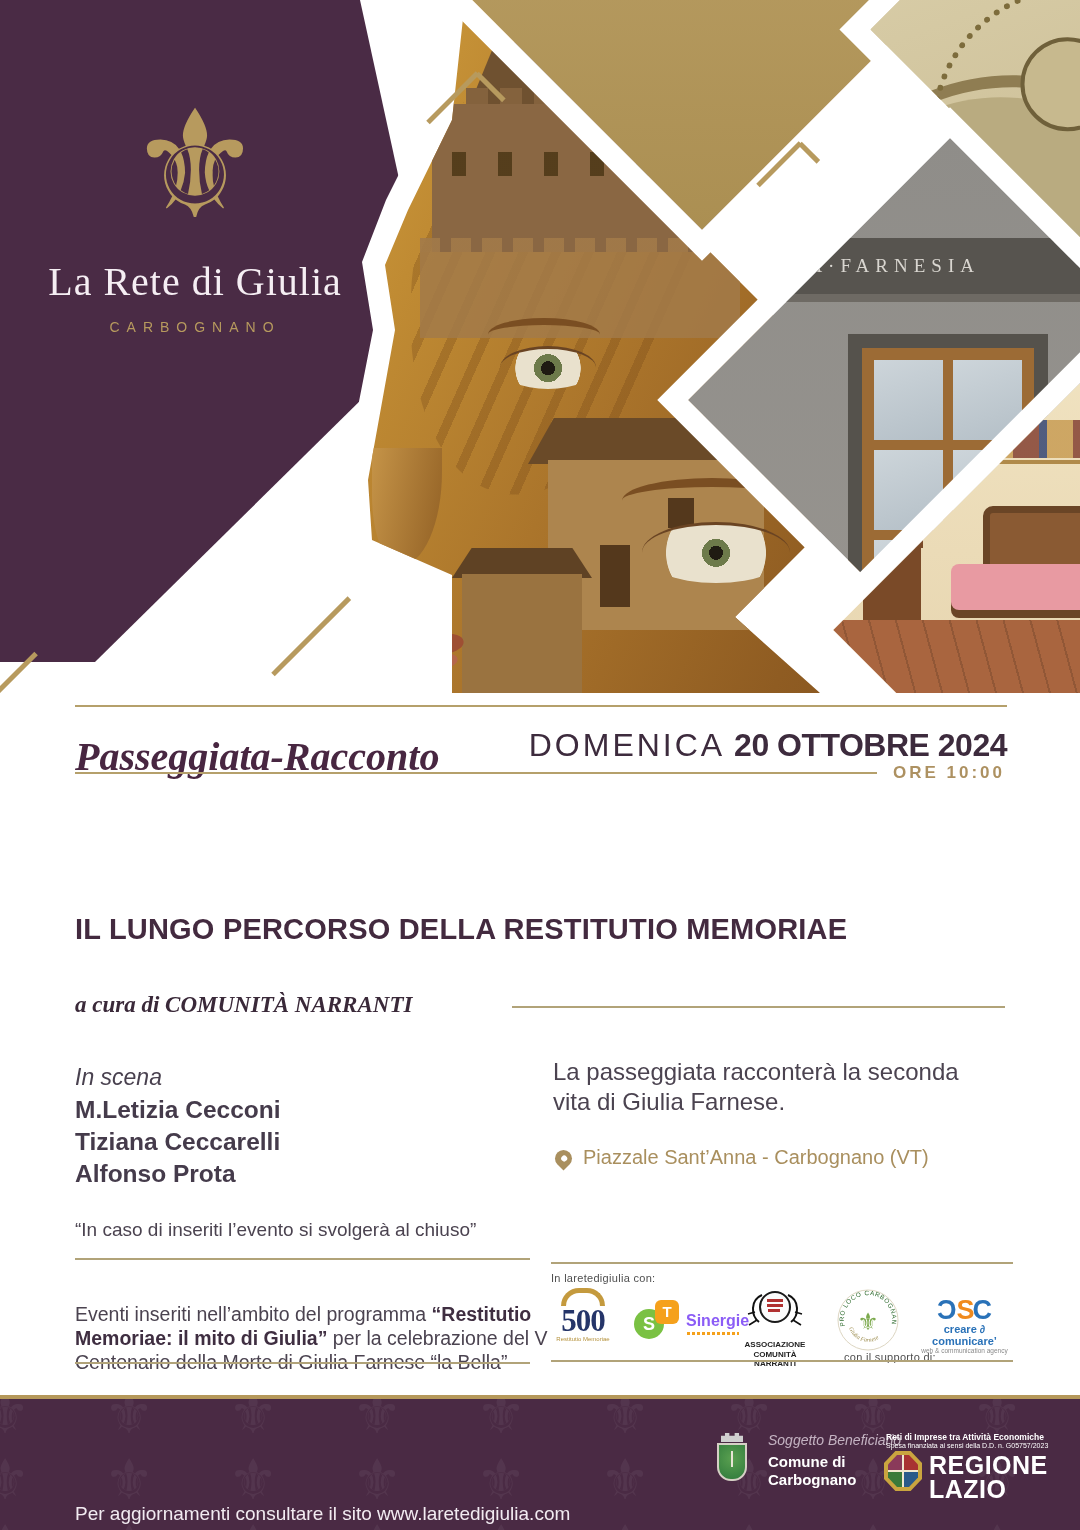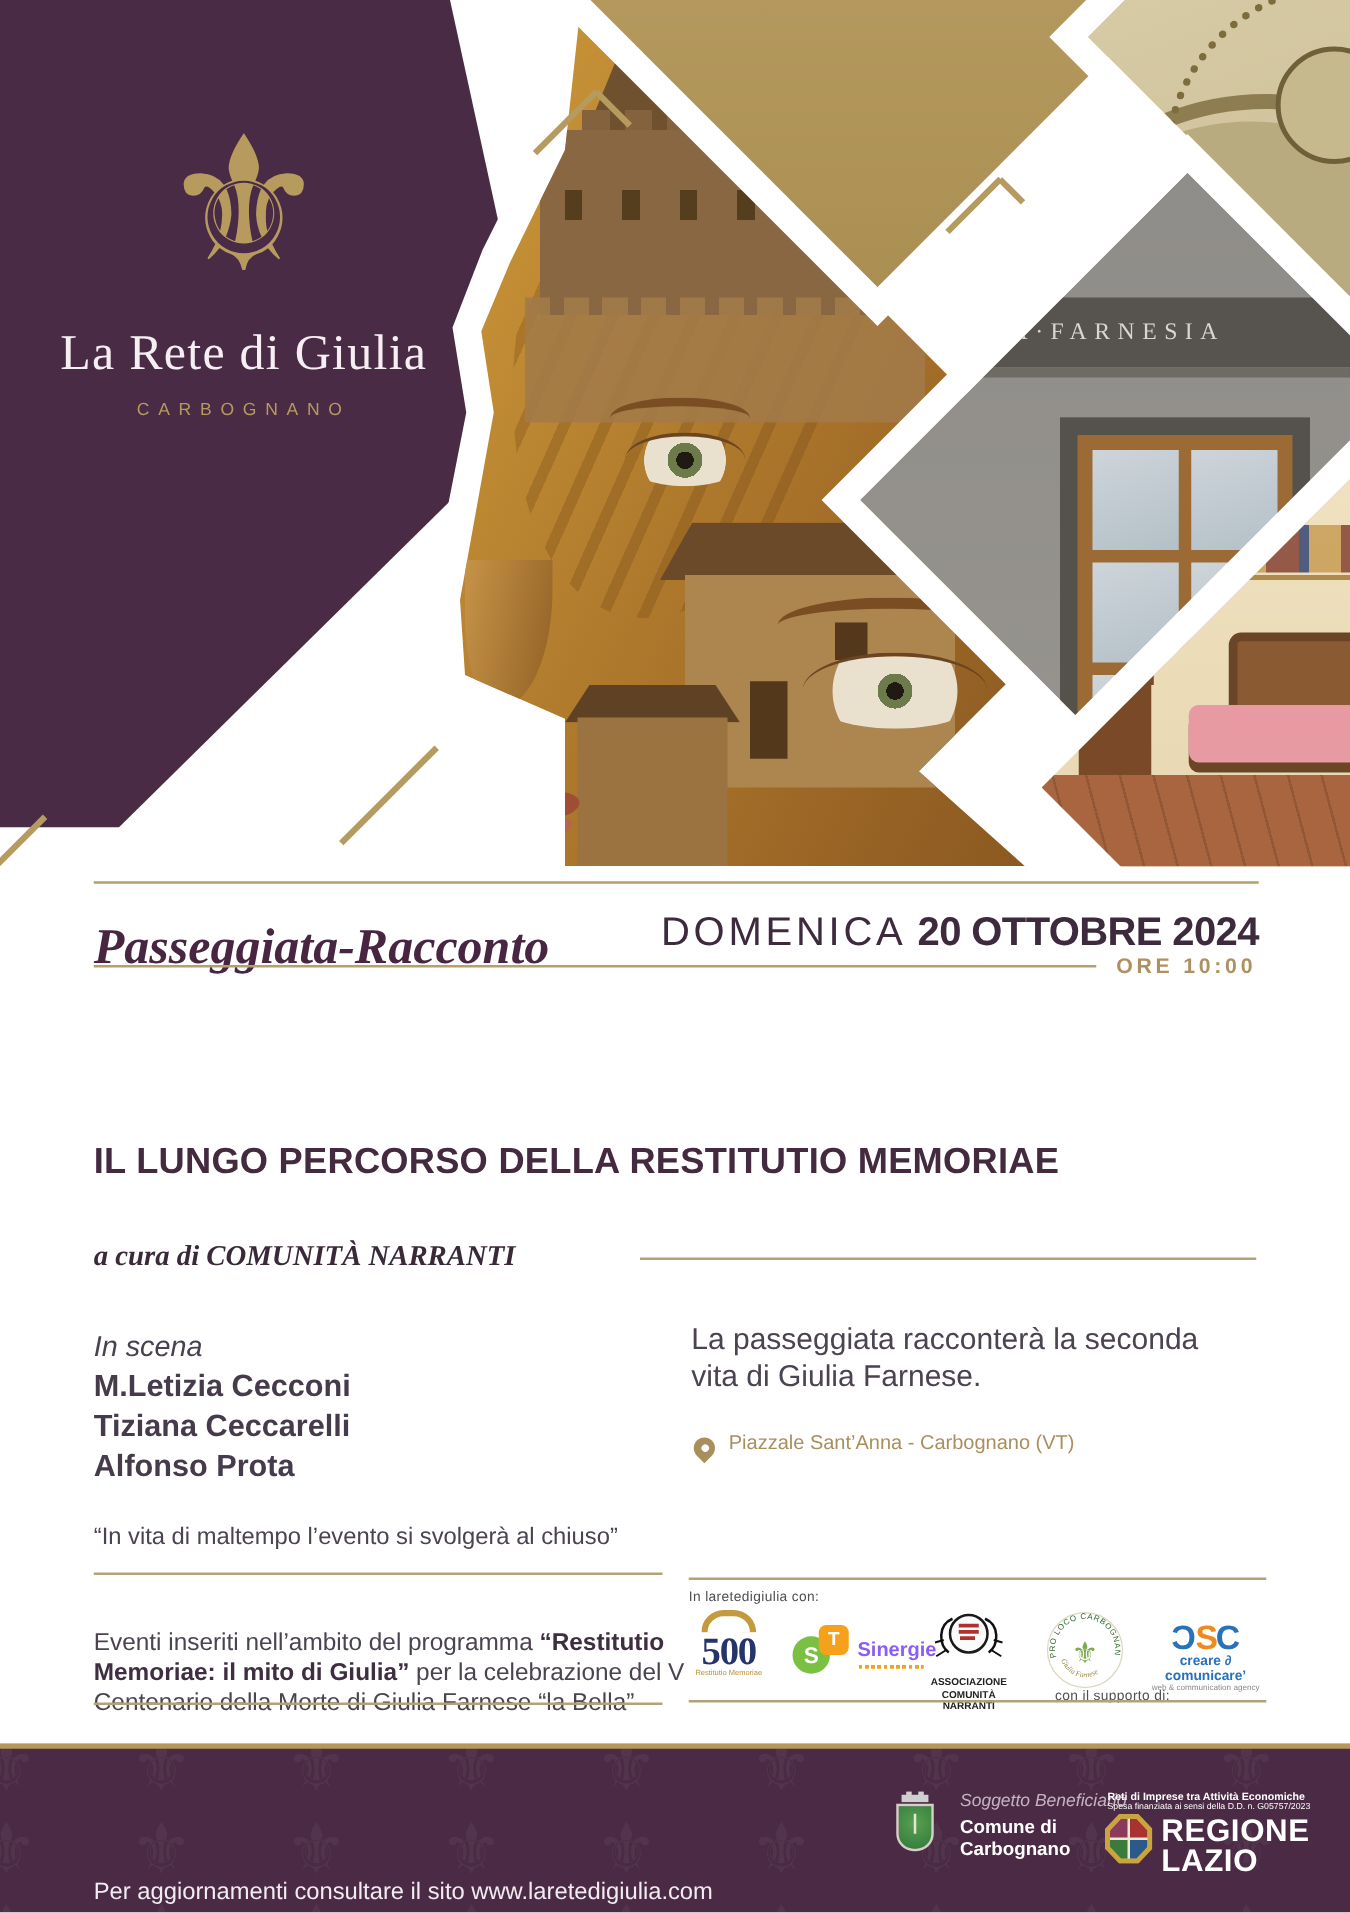--- a/index.html
+++ b/index.html
@@ -84,21 +84,21 @@
   .title{position:absolute;left:75px;top:810px;font-family:"Liberation Serif",serif;font-weight:700;
     font-size:50px;color:#b39156;letter-spacing:0.5px;white-space:nowrap;}
   .subtitle{position:absolute;left:75px;font-size:29px;font-weight:800;color:#432a3f;letter-spacing:0.2px;white-space:nowrap;}
   .curated{position:absolute;left:75px;top:992px;font-family:"Liberation Serif",serif;font-style:italic;font-weight:700;
     font-size:23px;color:#3a2939;}
   .in-scena{position:absolute;left:75px;top:1064px;font-style:italic;font-size:23px;color:#49414f;}
   .cast-name{position:absolute;left:75px;font-size:24.5px;font-weight:700;color:#453b4b;}
   .desc-line{position:absolute;left:553px;font-size:24px;color:#4b4350;}
   .pin{position:absolute;left:555px;top:1150px;width:17px;height:17px;background:#a98f5e;border-radius:50% 50% 50% 0;transform:rotate(-45deg);}
   .pin::after{content:"";position:absolute;left:5.5px;top:5.5px;width:6px;height:6px;border-radius:50%;background:#fff;}
-  .location{position:absolute;left:583px;top:1146px;font-size:16px;color:#a98f5e;}
+  .location{position:absolute;left:583px;top:1146px;font-size:20px;color:#a98f5e;}
   .weather{position:absolute;left:75px;top:1219px;font-size:19px;color:#4b4350;}
   .program{position:absolute;left:75px;top:1282px;width:478px;font-size:19.5px;line-height:24px;color:#4b4350;}
   .program b{color:#3f2e41;font-weight:800;}
   .p-label{position:absolute;font-size:11px;letter-spacing:0.3px;color:#4f4f4f;}
   
   .logo500{position:absolute;left:552px;top:1288px;width:62px;text-align:center;}
   .logo500 .arc{width:34px;height:13px;margin:0 auto;border:5px solid #c49a3e;border-bottom:none;border-radius:18px 18px 0 0;}
   .logo500 .num{font-family:"Liberation Serif",serif;font-size:31px;font-weight:800;color:#253569;letter-spacing:-1px;line-height:30px;}
   .logo500 .cap{font-size:6px;color:#b5923c;}
   .sinergie{position:absolute;left:634px;top:1300px;width:110px;height:44px;}
@@ -248,21 +248,21 @@
   <div class="in-scena">In scena</div>
   <div class="cast-name" style="top:1096px;">M.Letizia Cecconi</div>
   <div class="cast-name" style="top:1128px;">Tiziana Ceccarelli</div>
   <div class="cast-name" style="top:1160px;">Alfonso Prota</div>
 
   <div class="desc-line" style="top:1058px;">La passeggiata racconterà la seconda</div>
   <div class="desc-line" style="top:1088px;">vita di Giulia Farnese.</div>
   <div class="pin"></div>
   <div class="location">Piazzale Sant’Anna - Carbognano (VT)</div>
 
-  <div class="weather">“In vita di maltempo l’evento si svolgerà al chiuso”</div>
+  <div class="weather">“In caso di inseriti l’evento si svolgerà al chiuso”</div>
 
   <div class="hr-gold" style="left:75px;top:1258px;width:455px;height:1.5px;background:#b1a379;"></div>
   <p class="program"><span>Eventi inseriti nell’ambito del programma </span><b>“Restitutio Memoriae: il mito di Giulia”</b><span> per la celebrazione del V Centenario della Morte di Giulia Farnese “la Bella”</span></p>
   <div class="hr-gold" style="left:75px;top:1362px;width:455px;height:1.5px;background:#b1a379;"></div>
 
   <div class="hr-gold" style="left:551px;top:1262px;width:462px;height:1.5px;background:#b1a379;"></div>
   <div class="p-label" style="left:551px;top:1272px;">In laretedigiulia con:</div>
   <div class="p-label" style="left:844px;top:1303px;margin-top:48px;">con il supporto di:</div>
 
   <div class="logo500">

